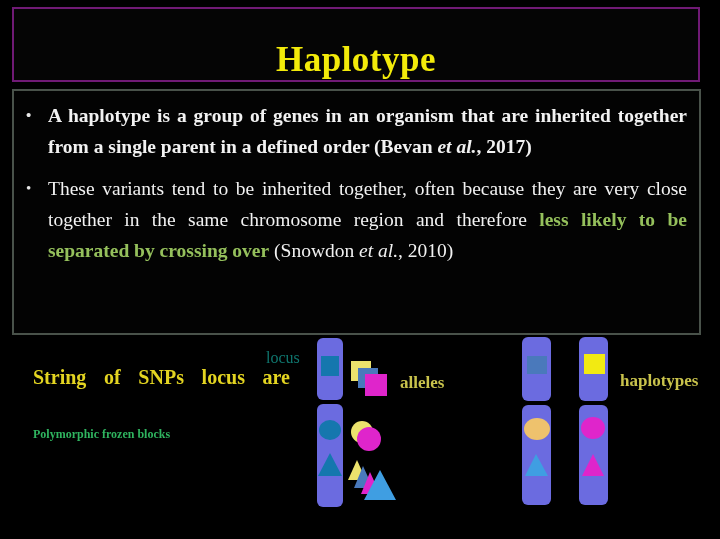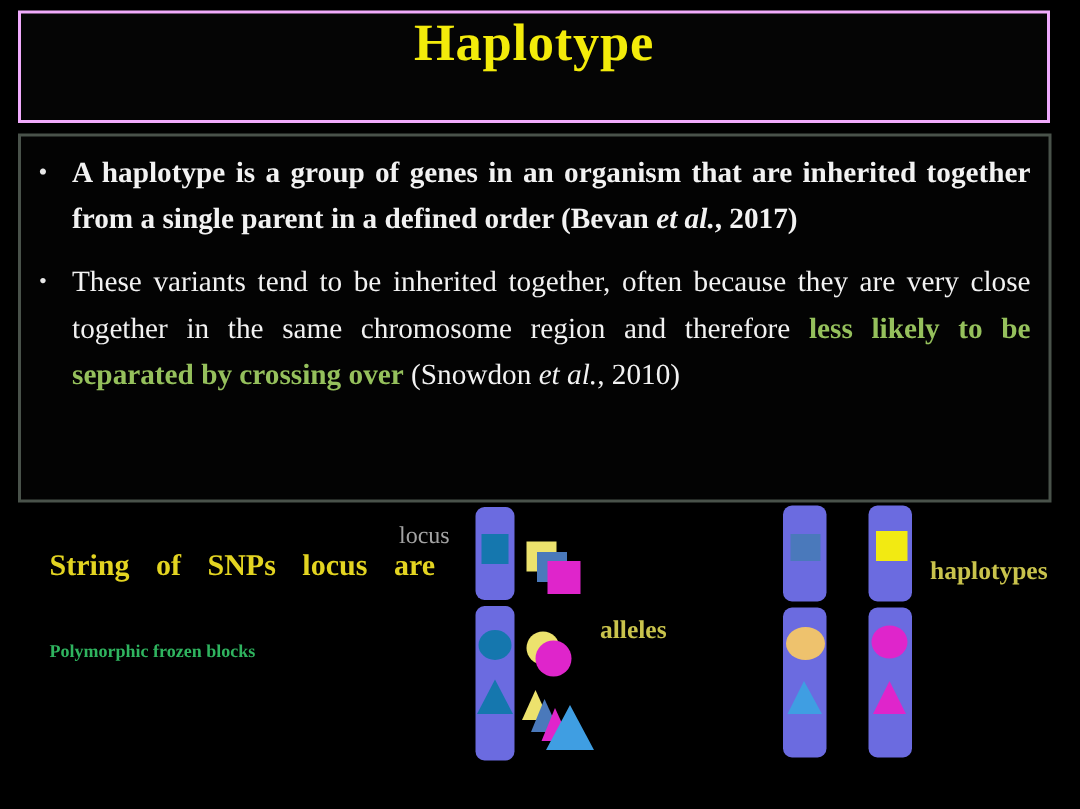--- a/index.html
+++ b/index.html
@@ -8,23 +8,23 @@
     background: #000;
     position: relative;
     overflow: hidden;
     font-family: "Liberation Serif", serif;
   }
 
   
   .title-box {
     position: absolute; left: 12px; top: 7px;
     width: 684px; height: 71px;
-    border: 2px solid #f0abfc;
+    border: 2px solid #701a75;
     background: #050505;
-    display: flex; align-items: flex-start; justify-content: center;
+    display: flex; align-items: flex-end; justify-content: center;
   }
   .title-text {
     color: #f3eb0a;
     font-size: 35px;
     font-weight: bold;
     letter-spacing: 0.5px;
   }
 
   
   .bullet-box {
@@ -63,25 +63,25 @@
     line-height: 22px;
   }
   .caption-snps .just { text-align: justify; text-align-last: justify; }
   .caption-poly {
     position: absolute; left: 33px; top: 427px;
     color: #2fb45f;
     font-size: 12px; font-weight: bold;
   }
   .label-locus {
     position: absolute; left: 266px; top: 349px;
-    color: #a3a3a3; font-size: 16px;
+    color: #0f766e; font-size: 16px;
   }
   .label-alleles {
     position: absolute; left: 400px; top: 373px;
-    color: #c9c34c; font-size: 17px; font-weight: bold; margin-top: 37px;
+    color: #c9c34c; font-size: 17px; font-weight: bold;
   }
   .label-haplotypes {
     position: absolute; left: 620px; top: 371px;
     color: #c9c34c; font-size: 17px; font-weight: bold;
   }
   .page-number {
     position: absolute; left: 641px; top: 520px;
     color: #eeeeee;
     font-family: "Liberation Sans", sans-serif;
     font-size: 21px; font-weight: bold; margin-top: 36px;

